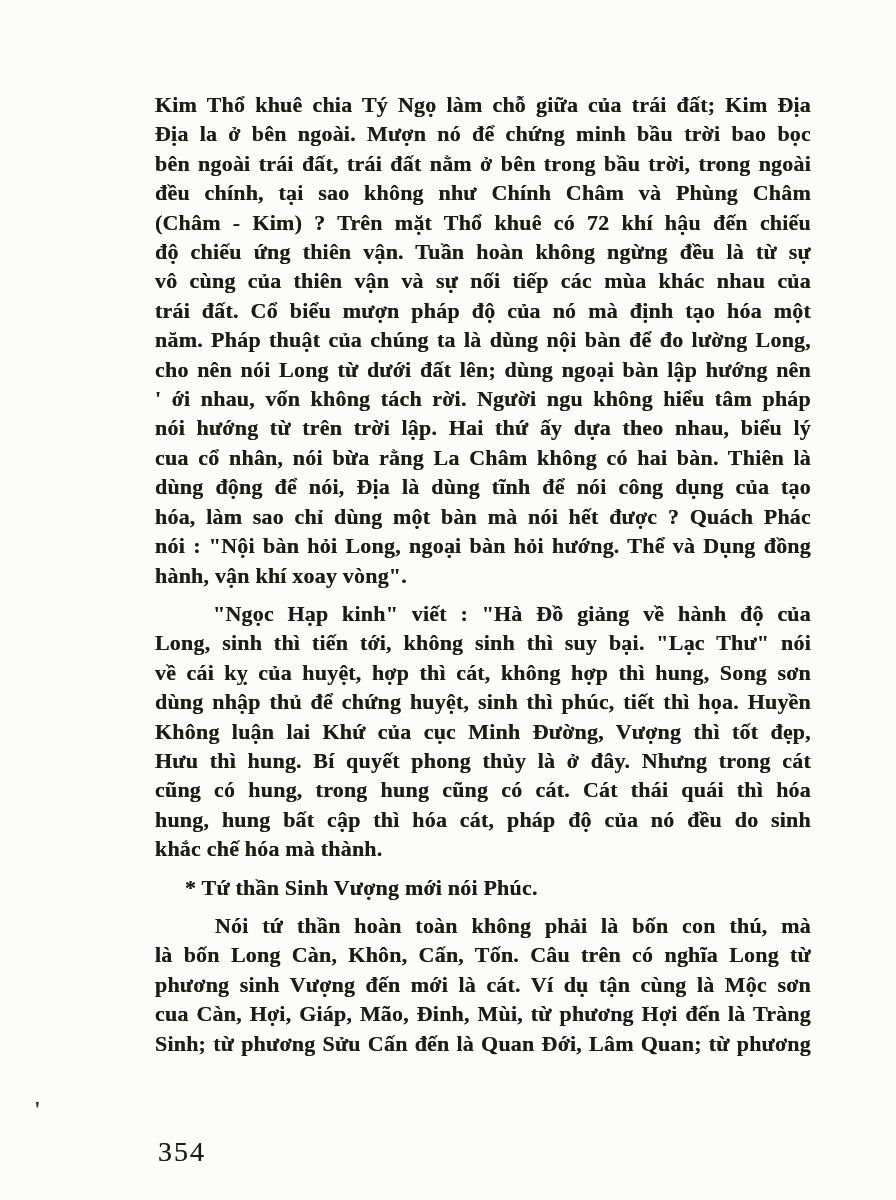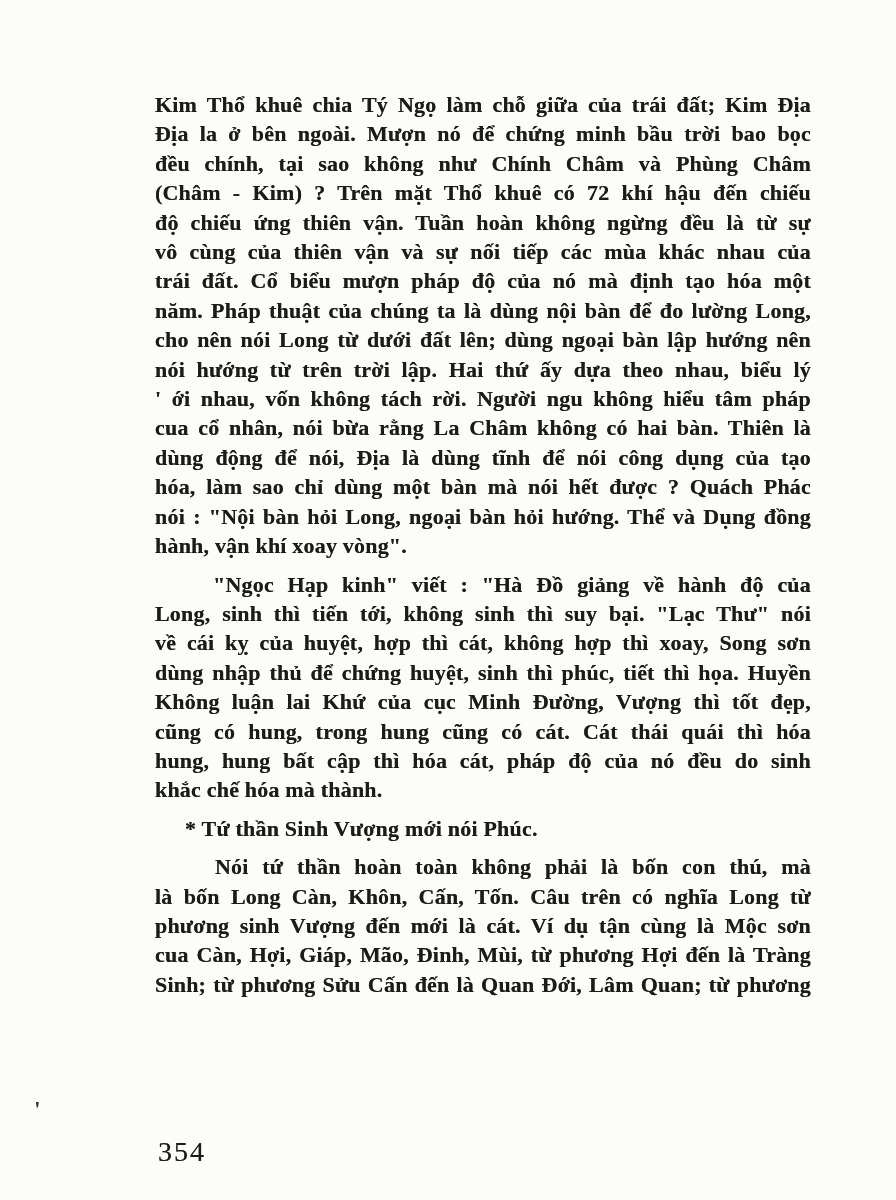--- a/index.html
+++ b/index.html
@@ -63,41 +63,43 @@
   }
 </style>
 </head>
 <body>
 
 <div class="book-page">
   <div class="text-block">
       <div class="para">
         <div class="line">Kim Thổ khuê chia Tý Ngọ làm chỗ giữa của trái đất; Kim Địa</div>
         <div class="line">Địa la ở bên ngoài. Mượn nó để chứng minh bầu trời bao bọc</div>
+        <div class="line">bên ngoài trái đất, trái đất nằm ở bên trong bầu trời, trong ngoài</div>
         <div class="line">đều chính, tại sao không như Chính Châm và Phùng Châm</div>
         <div class="line">(Châm - Kim) ? Trên mặt Thổ khuê có 72 khí hậu đến chiếu</div>
         <div class="line">độ chiếu ứng thiên vận. Tuần hoàn không ngừng đều là từ sự</div>
         <div class="line">vô cùng của thiên vận và sự nối tiếp các mùa khác nhau của</div>
         <div class="line">trái đất. Cổ biểu mượn pháp độ của nó mà định tạo hóa một</div>
         <div class="line">năm. Pháp thuật của chúng ta là dùng nội bàn để đo lường Long,</div>
         <div class="line">cho nên nói Long từ dưới đất lên; dùng ngoại bàn lập hướng nên</div>
+        <div class="line">' ới nhau, vốn không tách rời. Người ngu không hiểu tâm pháp</div>
         <div class="line">nói hướng từ trên trời lập. Hai thứ ấy dựa theo nhau, biểu lý</div>
-        <div class="line">' ới nhau, vốn không tách rời. Người ngu không hiểu tâm pháp</div>
         <div class="line">cua cổ nhân, nói bừa rằng La Châm không có hai bàn. Thiên là</div>
         <div class="line">dùng động để nói, Địa là dùng tĩnh để nói công dụng của tạo</div>
         <div class="line">hóa, làm sao chỉ dùng một bàn mà nói hết được ? Quách Phác</div>
         <div class="line">nói : "Nội bàn hỏi Long, ngoại bàn hỏi hướng. Thể và Dụng đồng</div>
         <div class="line last">hành, vận khí xoay vòng".</div>
       </div>
       <div class="para">
         <div class="line" style="text-indent: 58px;">"Ngọc Hạp kinh" viết : "Hà Đồ giảng về hành độ của</div>
         <div class="line">Long, sinh thì tiến tới, không sinh thì suy bại. "Lạc Thư" nói</div>
-        <div class="line">về cái kỵ của huyệt, hợp thì cát, không hợp thì xoay, Song sơn</div>
+        <div class="line">về cái kỵ của huyệt, hợp thì cát, không hợp thì hung, Song sơn</div>
         <div class="line">dùng nhập thủ để chứng huyệt, sinh thì phúc, tiết thì họa. Huyền</div>
         <div class="line">Không luận lai Khứ của cục Minh Đường, Vượng thì tốt đẹp,</div>
+        <div class="line">Hưu thì hung. Bí quyết phong thủy là ở đây. Nhưng trong cát</div>
         <div class="line">cũng có hung, trong hung cũng có cát. Cát thái quái thì hóa</div>
         <div class="line">hung, hung bất cập thì hóa cát, pháp độ của nó đều do sinh</div>
         <div class="line last">khắc chế hóa mà thành.</div>
       </div>
       <div class="para">
         <div class="line last" style="text-indent: 30px;">* Tứ thần Sinh Vượng mới nói Phúc.</div>
       </div>
       <div class="para justify-last">
         <div class="line" style="text-indent: 60px;">Nói tứ thần hoàn toàn không phải là bốn con thú, mà</div>
         <div class="line">là bốn Long Càn, Khôn, Cấn, Tốn. Câu trên có nghĩa Long từ</div>

